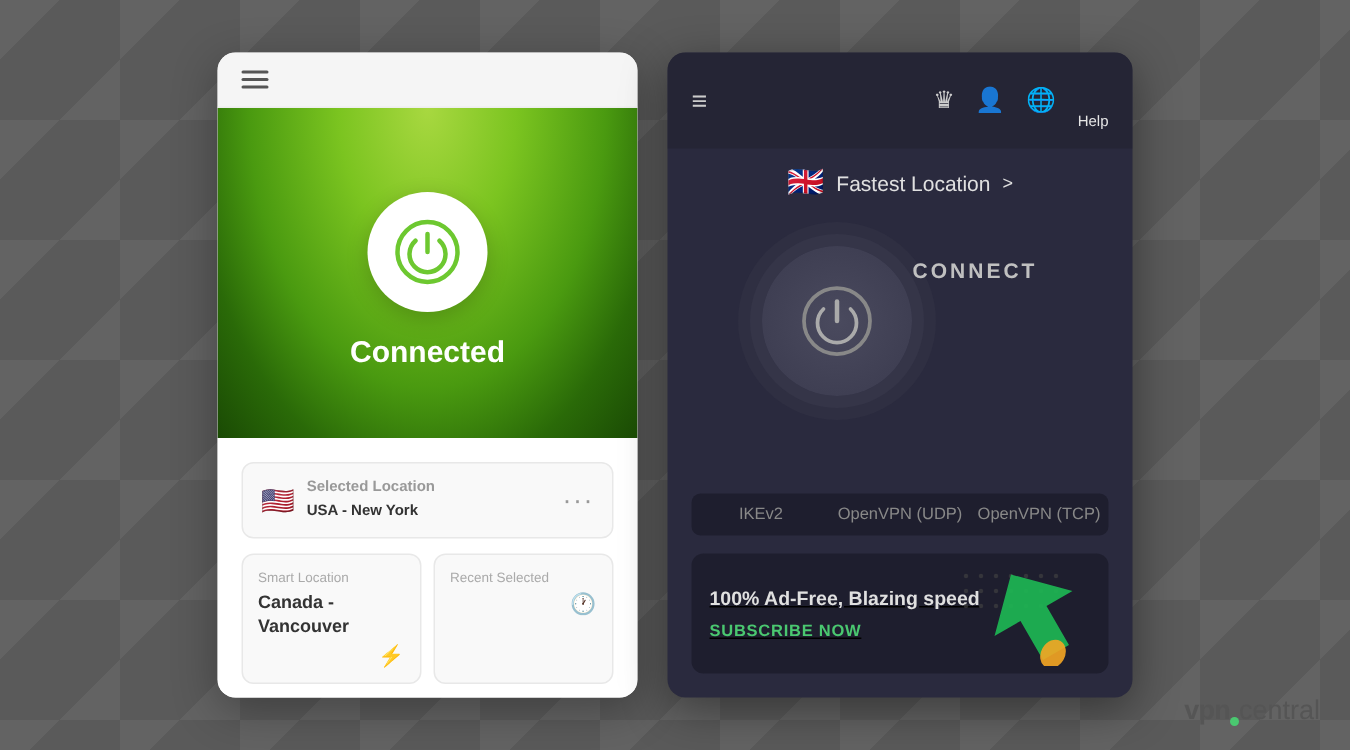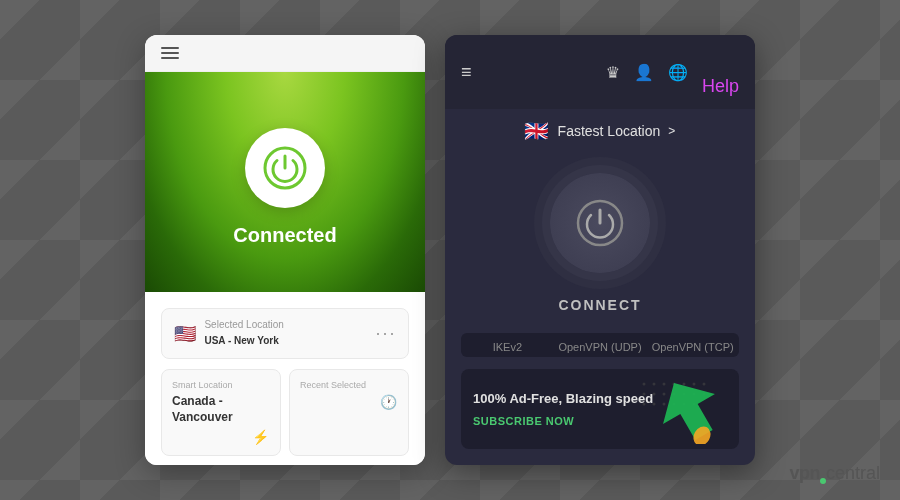--- a/index.html
+++ b/index.html
@@ -133,20 +133,21 @@
     }
 
     .flag-emoji {
       font-size: 18px;
     }
 
     .location-label {
       font-size: 10px;
       color: #999;
       display: block;
+      font-weight: bold;
     }
 
     .location-name {
       font-size: 10px;
       font-weight: 600;
       color: #333;
     }
 
     .dots-menu {
       color: #999;
@@ -230,22 +231,22 @@
       gap: 14px;
     }
 
     .header-icon {
       color: #ccc;
       font-size: 16px;
       cursor: pointer;
     }
 
     .help-text {
-      color: #d946ef;
-      font-size: 18px;
+      color: #e5e5e5;
+      font-size: 10px;
       cursor: pointer;
       margin-top: 29px;
     }
 
     .location-selector {
       display: flex;
       align-items: center;
       justify-content: center;
       gap: 8px;
       padding: 10px;
@@ -261,22 +262,20 @@
       font-size: 14px;
     }
 
     .chevron-right {
       color: #e0e0e0;
       font-size: 12px;
     }
 
     .right-hero {
       display: flex;
-      flex-direction: column;
-      align-items: center;
       justify-content: center;
       padding: 20px;
       flex: 1;
     }
 
     .power-button-right {
       width: 100px;
       height: 100px;
       background: radial-gradient(circle, #4a4a5e, #3a3a4e);
       border-radius: 50%;
@@ -327,20 +326,21 @@
       margin: 0 16px 16px;
       background: #1e1e2e;
       border-radius: 8px;
       padding: 12px;
       display: flex;
       align-items: center;
       justify-content: space-between;
       position: relative;
       overflow: hidden;
       min-height: 80px;
+      text-decoration: underline;
     }
 
     .promo-text h3 {
       color: #e0e0e0;
       font-size: 13px;
       font-weight: 600;
       line-height: 1.3;
       margin-bottom: 8px;
     }
 

